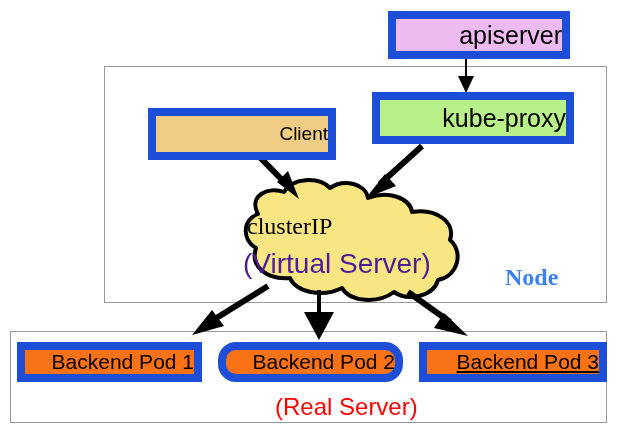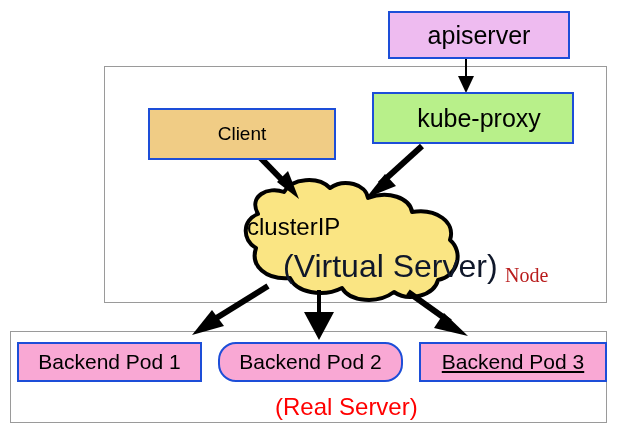--- a/index.html
+++ b/index.html
@@ -18,24 +18,24 @@
   .svg-layer {
     position: absolute;
     left: 0;
     top: 0;
     width: 622px;
     height: 440px;
   }
   .box {
     position: absolute;
     box-sizing: border-box;
-    border: 2px solid #1d4ed8;
+    border: 8px solid #1d4ed8;
     display: flex;
     align-items: center;
-    justify-content: center;
+    justify-content: flex-end;
     font-family: "Liberation Sans", sans-serif;
     color: #000000;
     white-space: nowrap;
   }
   #apiserver-box {
     left: 388px; top: 11px; width: 182px; height: 48px;
     background: #EEBBF0;
     font-size: 25px;
   }
   #client-box {
@@ -43,21 +43,21 @@
     background: #F0CC85;
     font-size: 19px;
   }
   #kubeproxy-box {
     left: 372px; top: 92px; width: 202px; height: 52px;
     background: #B8F08A;
     font-size: 25px;
     padding-left: 12px;
   }
   .pod-box {
-    background: #f9a8d4;
+    background: #f97316;
     font-size: 21px;
     height: 40px;
     top: 342px;
   }
   #pod-1-box { left: 17px; width: 185px; }
   #pod-2-box { left: 218px; width: 185px; border-radius: 18px; }
   #pod-3-box { left: 419px; width: 188px; text-decoration: underline; }
   .container-frame {
     position: absolute;
     box-sizing: border-box;
@@ -67,37 +67,38 @@
   #node-frame {
     left: 104px; top: 66px; width: 503px; height: 237px;
   }
   #pods-frame {
     left: 10px; top: 331px; width: 597px; height: 92px;
   }
   #node-label {
     position: absolute;
     left: 505px; top: 264px;
     font-family: "Liberation Serif", serif;
-    font-size: 20px;
-    color: #b91c1c;
+    font-size: 24px;
+    color: #3b82f6;
+    font-weight: bold;
   }
   #cluster-ip-label {
     position: absolute;
     left: 247px; top: 213px;
     font-size: 24px;
     color: #000000;
     white-space: nowrap;
+    font-family: Liberation Serif, serif;
   }
   #virtual-server-label {
     position: absolute;
     left: 243px; top: 248px;
-    font-size: 32px;
-    color: #0f172a;
+    font-size: 28px;
+    color: #4c1d95;
     white-space: nowrap;
-    margin-left: 40px;
   }
   #real-server-label {
     position: absolute;
     left: 228px; top: 393px;
     font-size: 24px;
     color: #FF0000;
     white-space: nowrap;
     margin-left: 47px;
   }
 </style>

